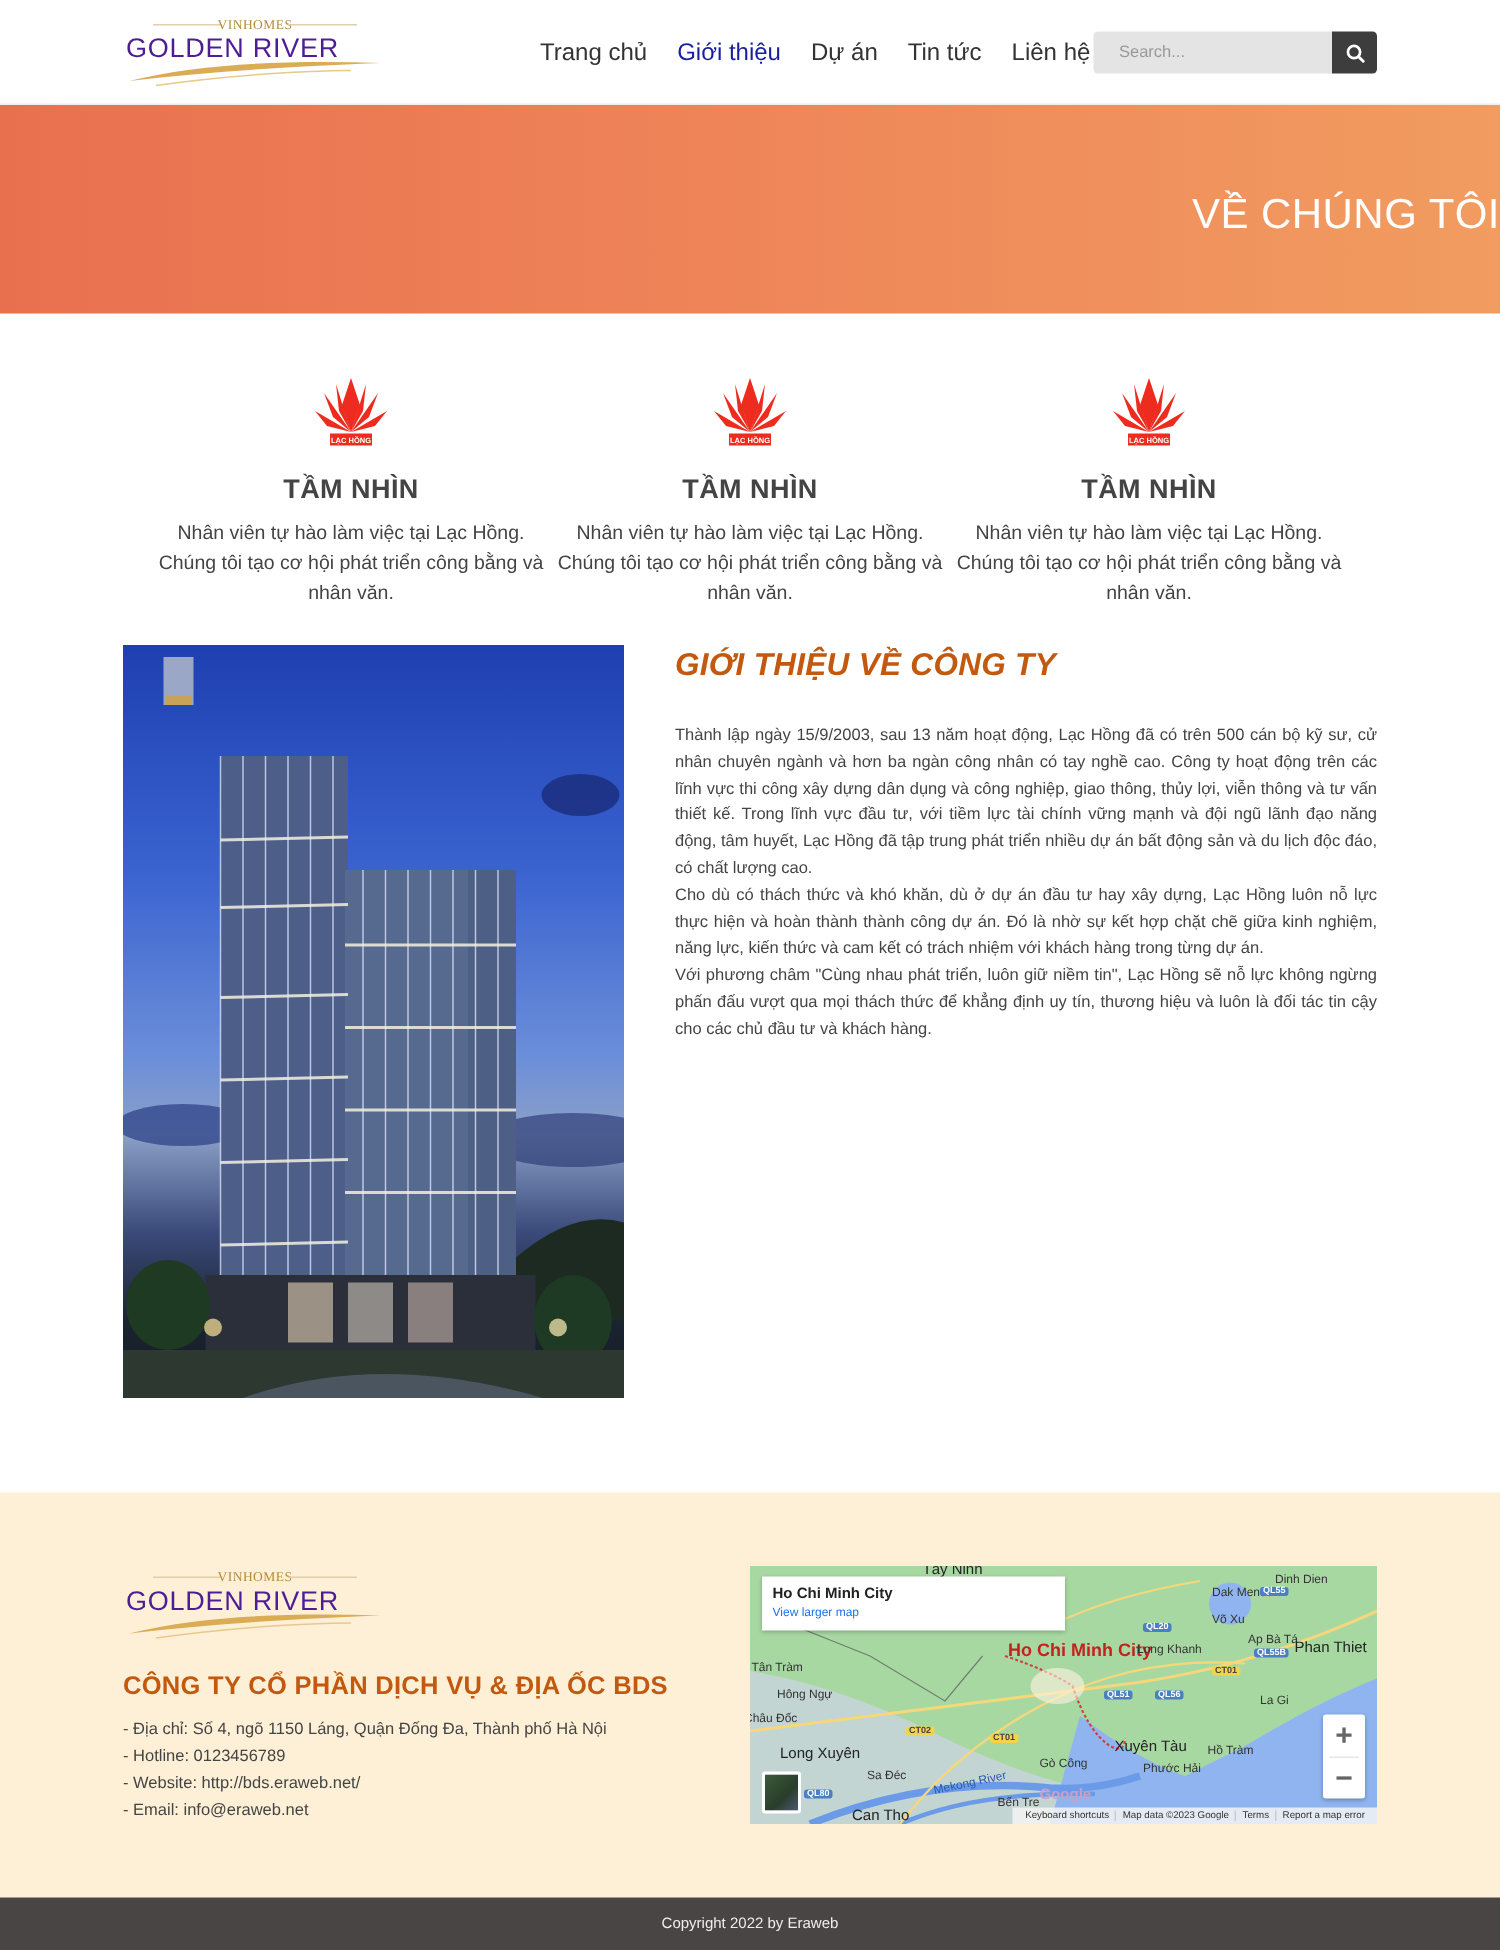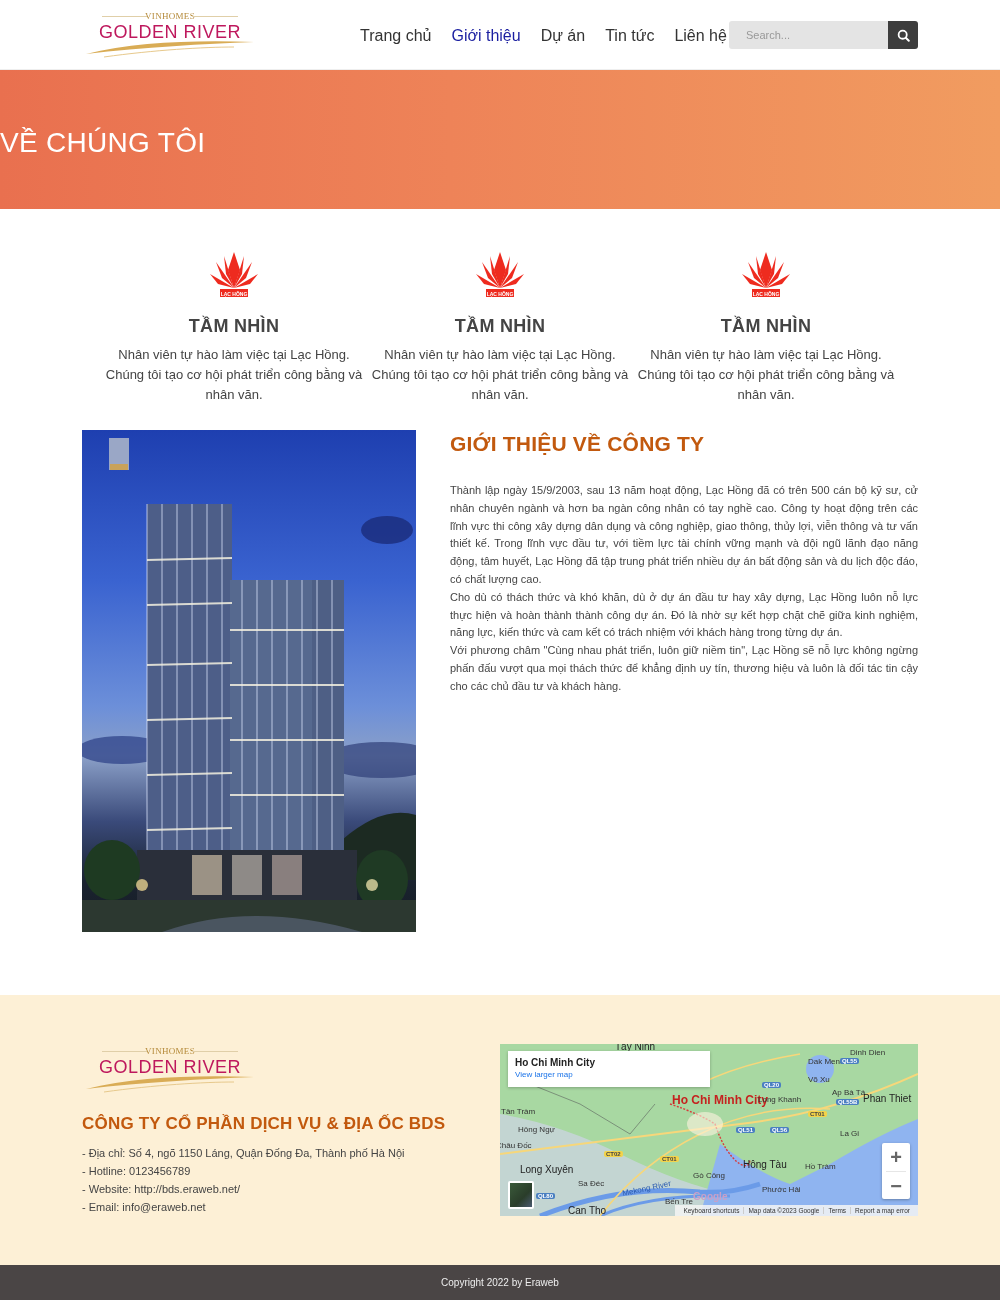--- a/index.html
+++ b/index.html
@@ -4,47 +4,47 @@
 <style>
   * { box-sizing: border-box; margin: 0; padding: 0; }
   html, body { width: 1000px; height: 1300px; background: #ffffff; overflow: hidden; }
   body { font-family: "Liberation Sans", "DejaVu Sans", sans-serif; color: #333; position: relative; }
 
   
   .header { position: absolute; top: 0; left: 0; width: 1000px; height: 70px; background: #fff; border-bottom: 1px solid #eee; }
   .logo { position: absolute; left: 84px; top: 10px; width: 172px; height: 48px; }
   .logo .vin { position: absolute; left: 0; width: 172px; top: 1px; text-align: center; font-family: "Liberation Serif", serif; font-size: 9px; color: #b58a3a; letter-spacing: 0.3px; }
   .logo .vin-line { position: absolute; top: 6px; height: 1px; background: #e0cfa8; width: 46px; }
-  .logo .gr { position: absolute; left: 0; width: 172px; top: 12px; text-align: center; font-family: "Liberation Sans", sans-serif; font-size: 18px; color: #be185d; letter-spacing: 0.5px; }
+  .logo .gr { position: absolute; left: 0; width: 172px; top: 12px; text-align: left; font-family: "Liberation Sans", sans-serif; font-size: 18px; color: #4c1d95; letter-spacing: 0.5px; }
   .logo svg { position: absolute; left: 0; top: 28px; }
 
   .nav { position: absolute; left: 360px; top: 27px; display: flex; gap: 0; }
   .nav a { display: inline-block; font-size: 16px; font-weight: normal; color: #333; text-decoration: none; margin-right: 20px; }
   .nav a.active { color: #1a1ea0; }
 
   .search { position: absolute; left: 709px; top: 21px; width: 209px; height: 28px; display: flex; }
   .search input { width: 167px; height: 28px; border: none; background: #e4e4e4; border-radius: 3px 0 0 3px; padding-left: 17px; font-size: 11px; color: #888; font-family: "Liberation Sans", sans-serif; outline: none; margin-left: 20px; }
   .search input::placeholder { color: #999; }
   .search button { width: 42px; height: 28px; border: none; background: #3d3d3d; border-radius: 0 3px 3px 0; display: flex; align-items: center; justify-content: center; cursor: pointer; }
 
   
-  .banner { position: absolute; top: 70px; left: 0; width: 1000px; height: 139px; background: linear-gradient(90deg, #e9704f 0%, #ee8358 45%, #f19c60 100%); display: flex; align-items: center; justify-content: flex-start; }
+  .banner { position: absolute; top: 70px; left: 0; width: 1000px; height: 139px; background: linear-gradient(90deg, #e9704f 0%, #ee8358 45%, #f19c60 100%); display: flex; align-items: center; justify-content: flex-end; }
   .banner h1 { font-weight: normal; color: #fff; font-size: 28px; letter-spacing: 0.3px; margin-top: 6px; }
 
   
   .features { position: absolute; top: 250px; left: 82px; width: 836px; display: flex; justify-content: center; }
   .feature { width: 266px; text-align: center; }
   .feature .icon { width: 52px; height: 50px; margin: 0 auto 16px auto; display: block; }
   .feature h3 { font-size: 18px; font-weight: bold; color: #444; margin-bottom: 8px; letter-spacing: 0.3px; }
   .feature p { font-size: 13px; color: #444; line-height: 20px; }
 
   
   .about-img { position: absolute; left: 82px; top: 430px; width: 334px; height: 502px; overflow: hidden; background: linear-gradient(180deg, #1e3fb0 0%, #3a63d0 30%, #6c8fd9 55%, #8ba0c8 65%, #3a4a7a 78%, #1a2330 90%, #151b22 100%); }
   .about-text { position: absolute; left: 450px; top: 430px; width: 468px; }
-  .about-text h2 { font-size: 21px; font-weight: bold; color: #c2590e; margin-top: 2px; margin-bottom: 26px; letter-spacing: 0.2px; }
+  .about-text h2 { font-size: 21px; font-weight: bold; color: #c2590e; margin-top: 2px; margin-bottom: 26px; letter-spacing: 0.2px; font-style: italic; }
   .about-text p { font-size: 11px; color: #444; line-height: 17.8px; text-align: justify; }
 
   
   .footer { position: absolute; top: 995px; left: 0; width: 1000px; height: 270px; background: #fdf0d6; }
   .f-logo { position: absolute; left: 84px; top: 50px; width: 172px; height: 48px; }
   .f-company { position: absolute; left: 82px; top: 119px; font-size: 17px; font-weight: bold; color: #c2590e; letter-spacing: 0.2px; }
   .f-info { position: absolute; left: 82px; top: 149px; font-size: 11px; color: #444; line-height: 18px; }
 
   .map { position: absolute; left: 500px; top: 49px; width: 418px; height: 172px; overflow: hidden; background: #a7d5a0; }
   .map-card { position: absolute; left: 8px; top: 7px; width: 202px; height: 36px; background: #fff; box-shadow: 0 1px 3px rgba(0,0,0,0.25); padding: 6px 0 0 7px; }
@@ -267,23 +267,23 @@
     <span class="mlabel" style="left:332px;top:44px;font-size:8px;">Ap Bà Tá</span>
     <span class="mlabel med" style="left:363px;top:49px;">Phan Thiet</span>
     <span class="mlabel" style="left:258px;top:51px;font-size:8px;">Long Khanh</span>
     <span class="mlabel" style="left:1px;top:63px;font-size:8px;">Tân Tràm</span>
     <span class="mlabel" style="left:18px;top:81px;font-size:8px;">Hông Ngự</span>
     <span class="mlabel" style="left:-4px;top:97px;font-size:8px;">Châu Đốc</span>
     <span class="mlabel" style="left:340px;top:85px;font-size:8px;">La Gi</span>
     <span class="mlabel med" style="left:20px;top:120px;">Long Xuyên</span>
     <span class="mlabel" style="left:78px;top:135px;font-size:8px;">Sa Đéc</span>
     <span class="mlabel" style="left:193px;top:127px;font-size:8px;">Gò Công</span>
-    <span class="mlabel med" style="left:243px;top:115px;">Hông Tàu</span>
+    <span class="mlabel med" style="left:243px;top:115px;">Xuyên Tàu</span>
     <span class="mlabel" style="left:305px;top:118px;font-size:8px;">Hồ Tràm</span>
-    <span class="mlabel" style="left:262px;top:141px;font-size:8px;">Phước Hải</span>
+    <span class="mlabel" style="left:262px;top:130px;font-size:8px;">Phước Hải</span>
     <span class="mlabel" style="left:122px;top:140px;font-size:8px;color:#2a5bb0;transform:rotate(-12deg);">Mekong River</span>
     <span class="mlabel" style="left:165px;top:153px;font-size:8px;">Bến Tre</span>
     <span class="mlabel med" style="left:68px;top:161px;">Can Tho</span>
     <span class="mlabel" style="left:193px;top:147px;font-size:10px;font-weight:bold;color:#c8a0c8;">Google</span>
 
     <span class="shield" style="left:262px;top:38px;">QL20</span>
     <span class="shield" style="left:336px;top:55px;">QL55B</span>
     <span class="shield" style="left:236px;top:83px;">QL51</span>
     <span class="shield" style="left:270px;top:83px;">QL56</span>
     <span class="shield y" style="left:308px;top:67px;">CT01</span>

